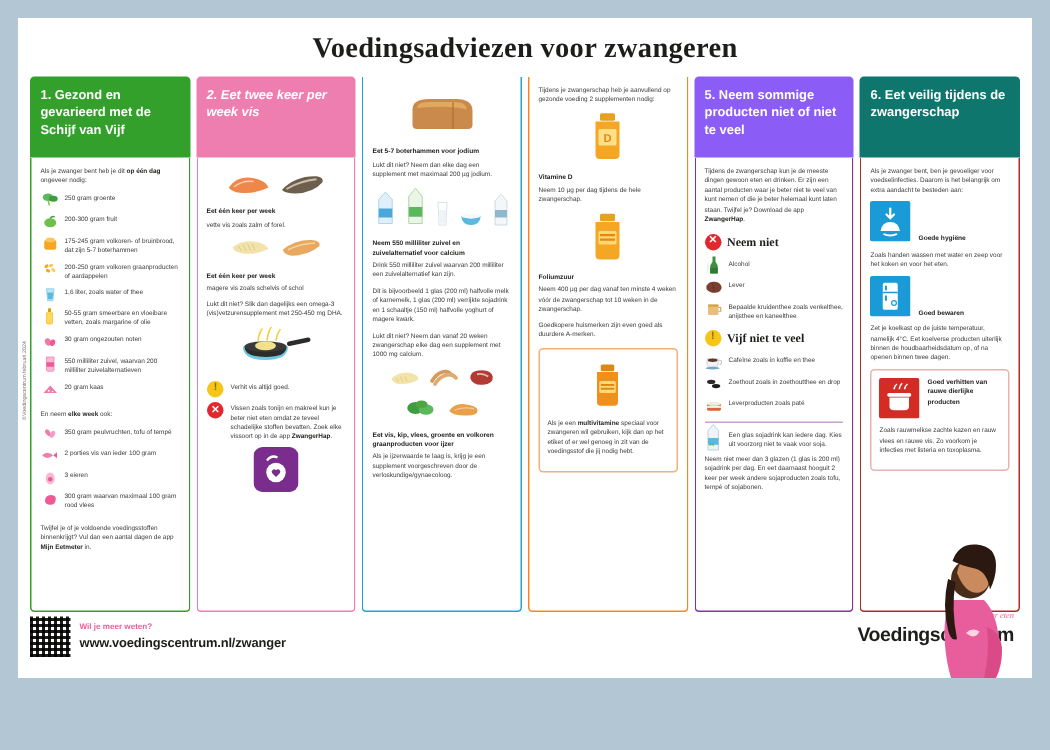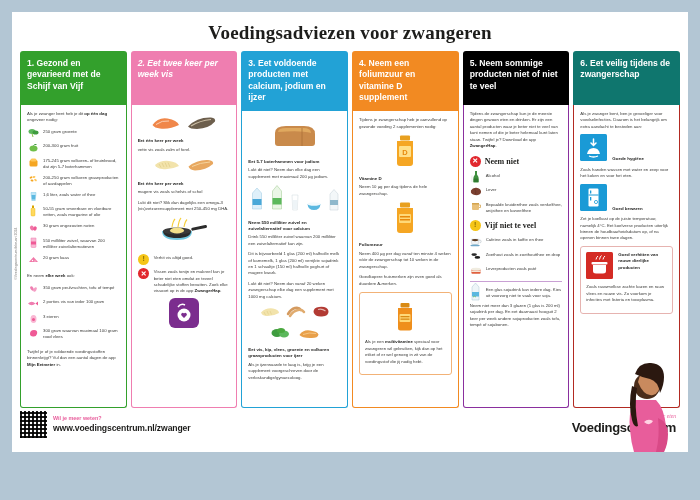--- a/index.html
+++ b/index.html
@@ -67,21 +67,21 @@
 
   
   .c1 .col-head { background: #33a02c; }
   .c1 .col-body { border-color: #33a02c; }
   .c2 .col-head { background: #ef7eb0; font-style: italic; }
   .c2 .col-body { border-color: #ef7eb0; }
   .c3 .col-head { background: #22a2d6; }
   .c3 .col-body { border-color: #22a2d6; }
   .c4 .col-head { background: #f28a22; }
   .c4 .col-body { border-color: #f28a22; }
-  .c5 .col-head { background: #000000; }
+  .c5 .col-head { background: #8b5cf6; }
   .c5 .col-body { border-color: #8a2f9e; }
   .c6 .col-head { background: #0f766e; }
   .c6 .col-body { border-color: #b22a22; }
 
   
   .irow { display: flex; gap: 4px; margin-bottom: 3.5px; align-items: flex-start; }
   .irow .ic { width: 12px; min-width: 12px; height: 11px; display: flex; align-items: center; justify-content: center; }
   .irow .tx { flex: 1; font-size: 4.3px; line-height: 1.45; padding-top: 1px; }
   .sep { height: 5px; }
   .imgrow { display: flex; justify-content: center; align-items: flex-end; gap: 6px; margin: 4px 0 5px 0; }
@@ -99,21 +99,20 @@
   .badge.yellow { background: #f5c518; color:#8a6d00; }
 
   .softbox { border: 1px solid #f2b277; border-radius: 3px; padding: 5px; margin-top: 5px; }
   .softbox-r { border: 1px solid #e6b3b0; border-radius: 3px; padding: 5px; margin-top: 4px; }
   .divider-p { border-top: 1px solid #c9a0d4; margin: 5px 0 4px 0; }
 
   
   .footer {
     height: 44px;
     display: flex;
-    align-items: center;
     padding: 0 10px 12px 8px;
     position: relative;
   }
   .footer-left { display: flex; align-items: center; gap: 6px; }
   .qr { width: 27px; height: 27px; background:
       repeating-linear-gradient(90deg,#1d1d1b 0 2px,#fff 2px 4px),
       repeating-linear-gradient(0deg,#1d1d1b 0 2px,transparent 2px 4px);
       background-blend-mode: multiply; }
   .foot-txt .f1 { color: #e85d9b; font-weight: 700; font-size: 5.4px; margin-bottom: 2px; }
   .foot-txt .f2 { color: #1d1d1b; font-weight: 700; font-size: 8.6px; letter-spacing: -0.1px; }
@@ -330,21 +329,20 @@
                 <rect x="0" y="0" width="60" height="60" rx="12" fill="#7b2d8e"></rect>
                 <circle cx="30" cy="34" r="13" fill="#fff"></circle>
                 <path d="M30 40 l-5-5 a3.2 3.2 0 1 1 5-4 a3.2 3.2 0 1 1 5 4 z" fill="#7b2d8e"></path>
                 <path d="M18 18 q6 -8 14 -4" stroke="#fff" stroke-width="3" fill="none"></path>
               </svg></span>
         </div>
       </div>
     </div>
 
     <div class="col c3">
-      <div class="col-head">3. Eet voldoende producten met calcium, jodium en ijzer</div>
       <div class="col-body">
         <div class="imgrow">
           <span><svg width="48" height="30" viewBox="0 0 96 60">
                 <path d="M8 24 Q8 10 30 10 H66 Q88 10 88 26 V44 Q88 50 82 50 H14 Q8 50 8 44 Z" fill="#c98a4b"></path>
                 <path d="M14 22 Q14 14 30 14 H64 Q80 14 80 24 Q60 18 14 22 Z" fill="#e0a95f"></path>
                 <path d="M62 50 V14" stroke="#a96f35" stroke-width="1.5"></path>
               </svg></span>
         </div>
         <div class="figcap">Eet 5-7 boterhammen voor jodium</div>
         <p>Lukt dit niet? Neem dan elke dag een supplement met maximaal 200 µg jodium.</p>
@@ -398,21 +396,20 @@
                 <path d="M3 14 Q10 3 24 5 Q40 7 41 13 Q40 21 24 20 Q8 20 3 14 Z" fill="#e8a04a"></path>
                 <path d="M10 13 Q22 8 36 11" stroke="#f7c98a" stroke-width="1.8" fill="none"></path>
               </svg></span>
         </div>
         <div class="figcap">Eet vis, kip, vlees, groente en volkoren graanproducten voor ijzer</div>
         <p>Als je ijzerwaarde te laag is, krijg je een supplement voorgeschreven door de verloskundige/gynaecoloog.</p>
       </div>
     </div>
 
     <div class="col c4">
-      <div class="col-head">4. Neem een foliumzuur en vitamine D supplement</div>
       <div class="col-body">
         <p class="lead">Tijdens je zwangerschap heb je aanvullend op gezonde voeding 2 supplementen nodig:</p>
         <div class="imgrow">
           <span><svg width="26" height="34" viewBox="0 0 52 68">
                 <rect x="16" y="3" width="20" height="10" rx="2" fill="#e8a020"></rect>
                 <path d="M10 14 H42 V58 Q42 64 36 64 H16 Q10 64 10 58 Z" fill="#f5a623"></path>
                 <rect x="14" y="24" width="24" height="22" rx="2" fill="#ffe08a"></rect>
                 <text x="26" y="41" font-family="Liberation Sans" font-size="15" font-weight="bold" fill="#e8890c" text-anchor="middle">D</text>
               </svg></span>
         </div>

